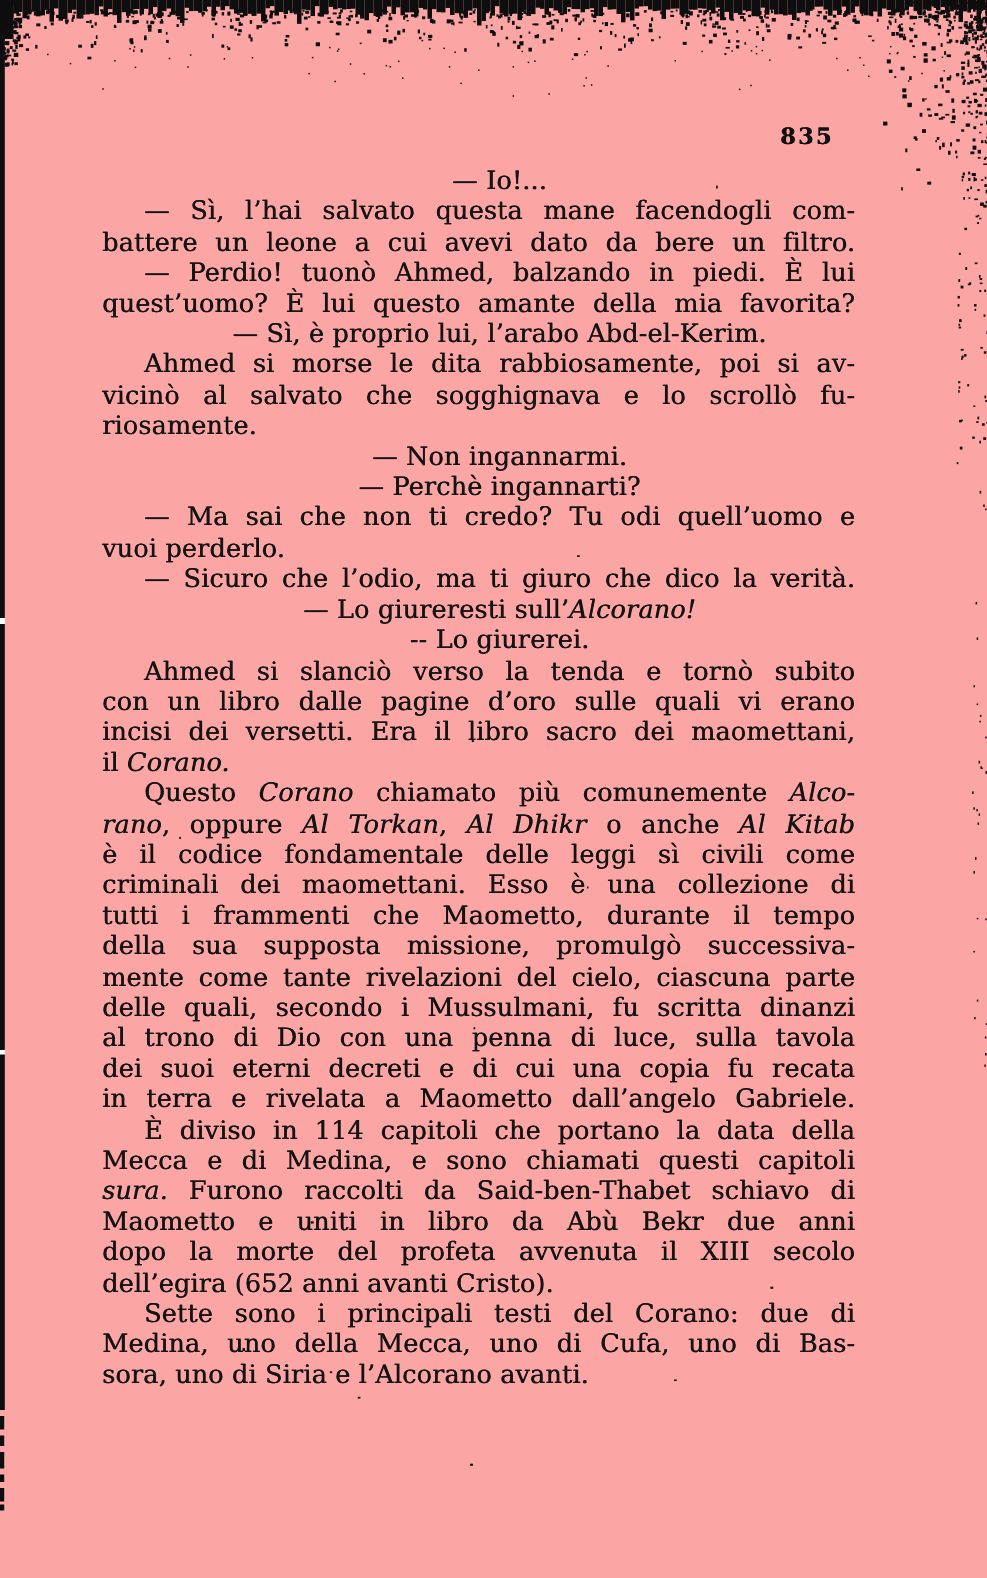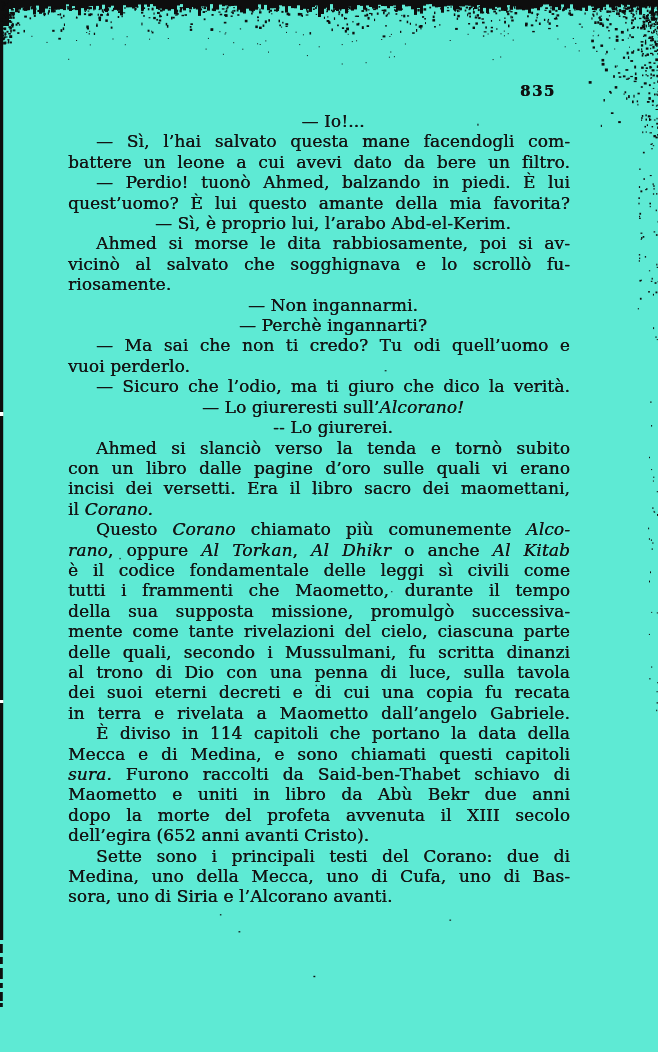--- a/index.html
+++ b/index.html
@@ -1,21 +1,21 @@
 <!DOCTYPE html>
 <html><head>
 <meta charset="utf-8">
 <style>
   html,body{margin:0;padding:0;}
   body{
     width:658px;height:1052px;position:relative;overflow:hidden;
     background:#ffffff;
     font-family:"DejaVu Serif","Liberation Serif",serif;
   }
-  .page{position:absolute;inset:0;background:#5eead4;}
+  .page{position:absolute;inset:0;background:#fca5a5;}
   .page-number{
     position:absolute;left:520px;top:82px;
     font-size:15px;font-weight:bold;letter-spacing:1.5px;color:#101010;
     text-shadow:0.3px 0 0 currentColor;
   }
   .text-block{
     position:absolute;left:68px;top:111px;width:502px;
     font-size:17px;line-height:20.4px;color:#141414;
     letter-spacing:0.1px;
     text-shadow:0.3px 0 0 currentColor;
@@ -49,20 +49,21 @@
       <div class="line ind jst"><span>— Sicuro che l’odio, ma ti giuro che dico la verità.</span></div>
       <div class="line ind"><span>— Lo giureresti sull’</span><span class="it">Alcorano!</span></div>
       <div class="line ind"><span>-- Lo giurerei.</span></div>
       <div class="line ind jst"><span>Ahmed si slanciò verso la tenda e tornò subito</span></div>
       <div class="line jst"><span>con un libro dalle pagine d’oro sulle quali vi erano</span></div>
       <div class="line jst"><span>incisi dei versetti. Era il libro sacro dei maomettani,</span></div>
       <div class="line"><span>il </span><span class="it">Corano.</span></div>
       <div class="line ind jst"><span>Questo </span><span class="it">Corano</span><span> chiamato più comunemente </span><span class="it">Alco-</span></div>
       <div class="line jst"><span class="it">rano</span><span>, oppure </span><span class="it">Al Torkan</span><span>, </span><span class="it">Al Dhikr</span><span> o anche </span><span class="it">Al Kitab</span></div>
       <div class="line jst"><span>è il codice fondamentale delle leggi sì civili come</span></div>
+      <div class="line jst"><span>criminali dei maomettani. Esso è una collezione di</span></div>
       <div class="line jst"><span>tutti i frammenti che Maometto, durante il tempo</span></div>
       <div class="line jst"><span>della sua supposta missione, promulgò successiva-</span></div>
       <div class="line jst"><span>mente come tante rivelazioni del cielo, ciascuna parte</span></div>
       <div class="line jst"><span>delle quali, secondo i Mussulmani, fu scritta dinanzi</span></div>
       <div class="line jst"><span>al trono di Dio con una penna di luce, sulla tavola</span></div>
       <div class="line jst"><span>dei suoi eterni decreti e di cui una copia fu recata</span></div>
       <div class="line jst"><span>in terra e rivelata a Maometto dall’angelo Gabriele.</span></div>
       <div class="line ind jst"><span>È diviso in 114 capitoli che portano la data della</span></div>
       <div class="line jst"><span>Mecca e di Medina, e sono chiamati questi capitoli</span></div>
       <div class="line jst"><span class="it">sura.</span><span> Furono raccolti da Said-ben-Thabet schiavo di</span></div>

